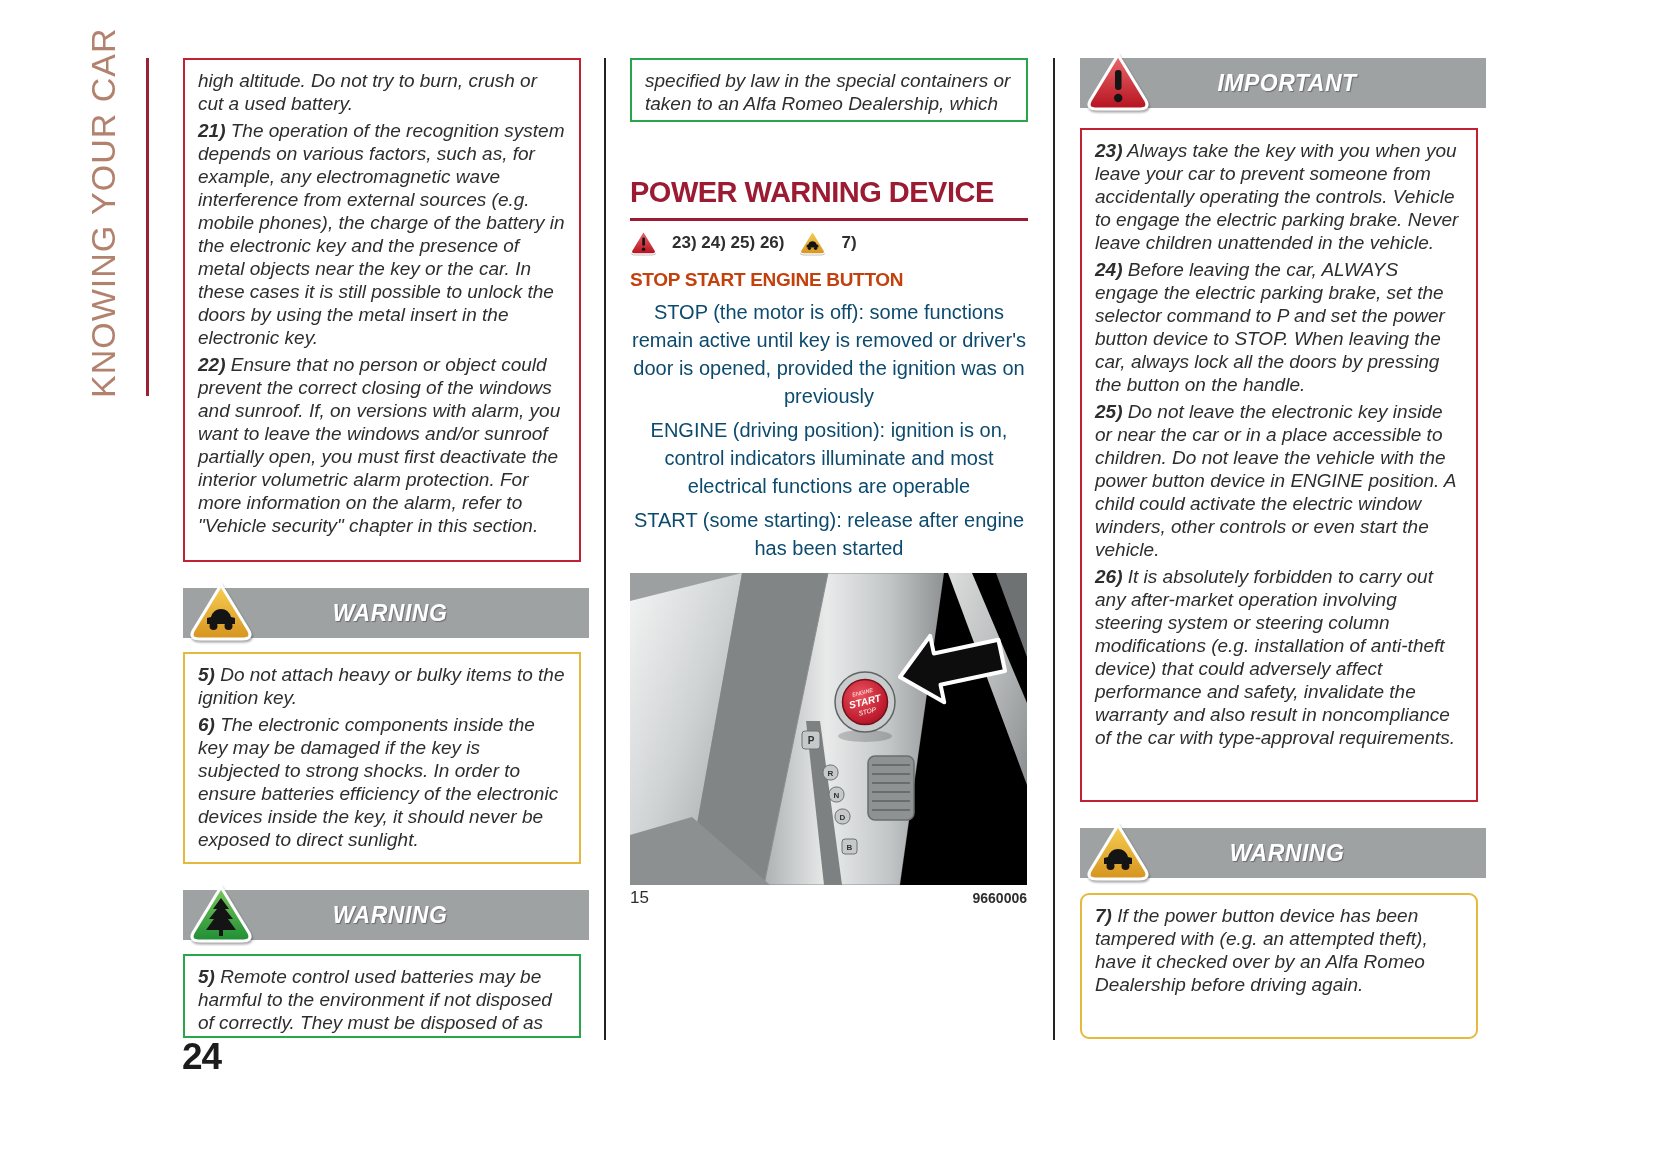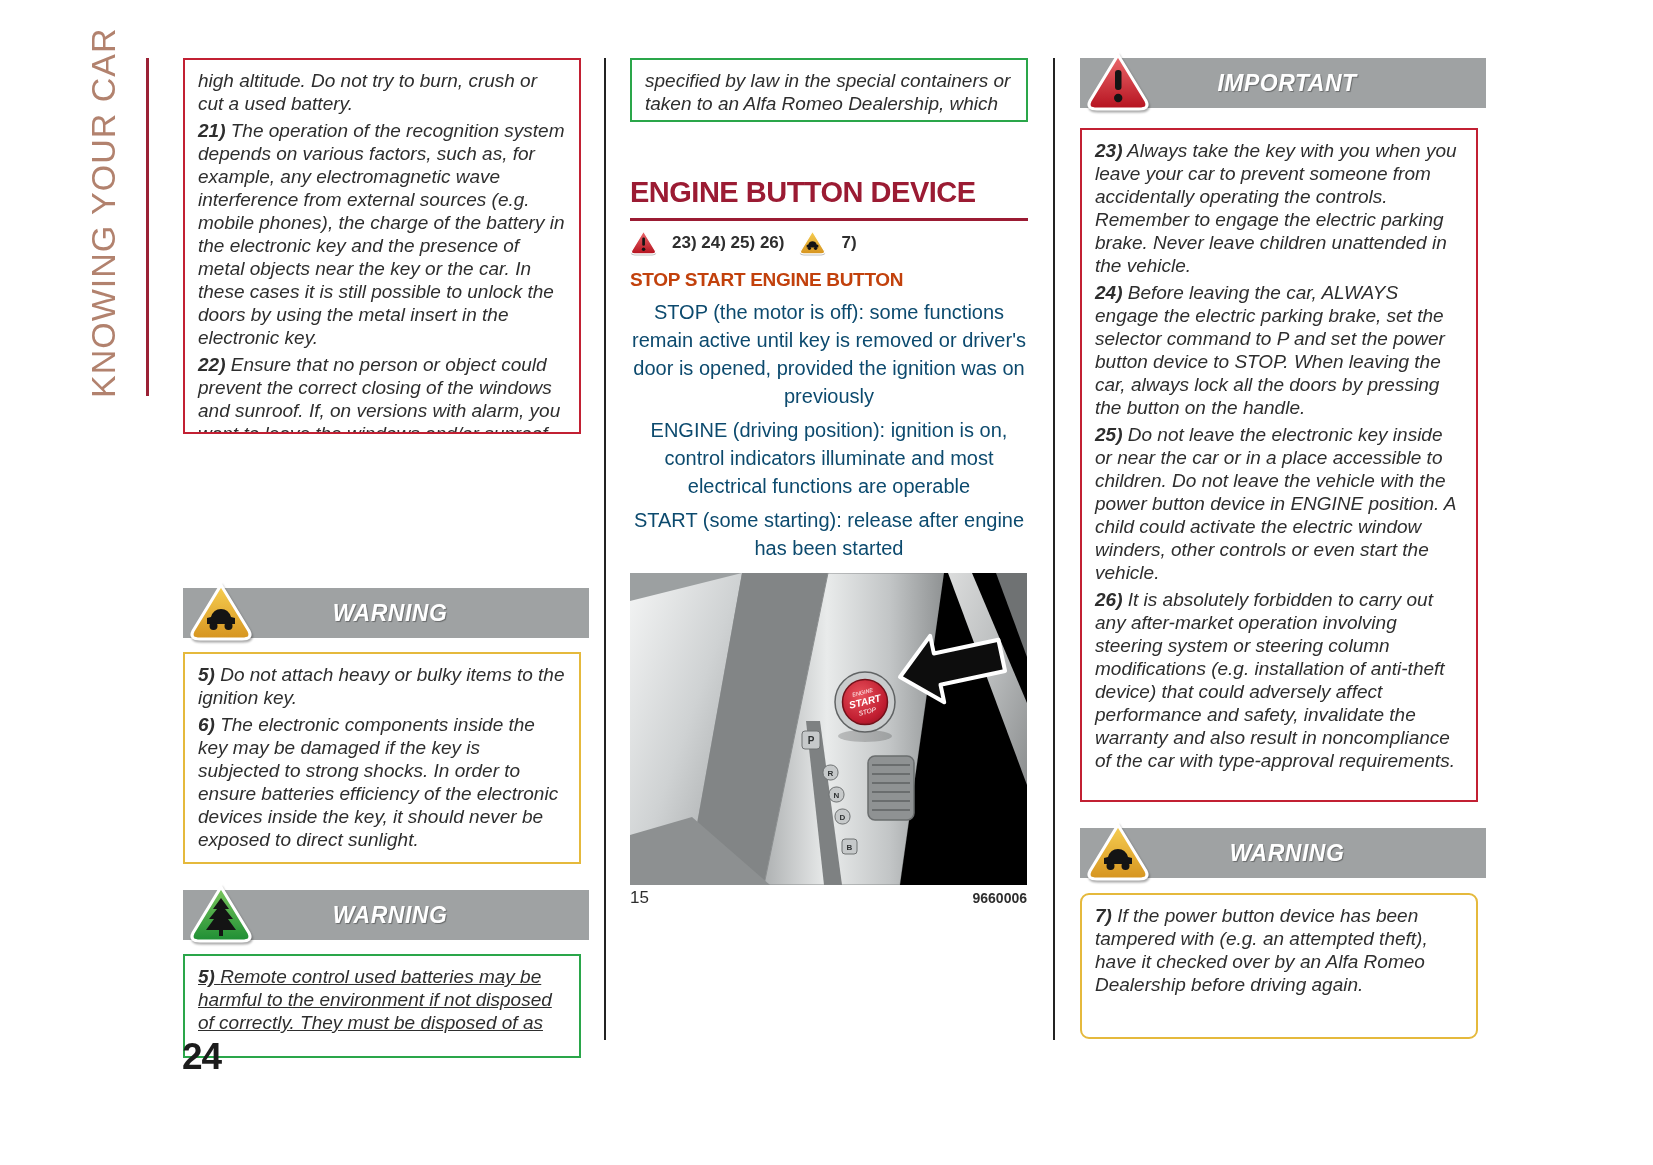--- a/index.html
+++ b/index.html
@@ -48,25 +48,25 @@
   .figure{position:absolute;left:630px;top:573px;width:397px;height:312px;}
   .fig-caption{position:absolute;left:630px;top:888px;width:397px;display:flex;
        justify-content:space-between;align-items:baseline;}
   .fig-num{font-size:17px;color:#2e2e2e;}
   .fig-code{font-size:14px;font-weight:bold;color:#2e2e2e;}
 
   .page-number{position:absolute;left:182px;top:1036px;font-size:37px;
        font-weight:bold;color:#1c1c1c;letter-spacing:-1px;}
 
   
-  .c1-note{left:183px;top:58px;height:376px;}
+  .c1-note{left:183px;top:58px;height:504px;}
   .c1-bar1{left:183px;top:588px;}
   .c1-ybox{left:183px;top:652px;height:212px;}
   .c1-bar2{left:183px;top:890px;}
-  .c1-gbox{left:183px;top:954px;height:104px;text-decoration:underline;}
+  .c1-gbox{left:183px;top:954px;height:84px;}
 
   
   .c2-gbox{left:630px;top:58px;height:64px;}
 
   
   .c3-impbar{left:1080px;top:58px;}
   .c3-rbox{left:1080px;top:128px;height:674px;}
   .c3-warnbar{left:1080px;top:828px;}
   .c3-ybox{left:1080px;top:893px;height:146px;border-radius:9px;}
 </style>
@@ -144,21 +144,21 @@
   <div class="blk box b-green c1-gbox">
     <p><b class="num">5)</b> <span>Remote control used batteries may be harmful to the environment if not disposed of correctly. They must be disposed of as</span></p>
   </div>
 
   <div class="page-number">24</div>
 
   <div class="blk box b-green c2-gbox">
     <p><span>specified by law in the special containers or taken to an Alfa Romeo Dealership, which will take care of their disposal.</span></p>
   </div>
 
-  <div class="section-title">ENGINE BUTTON DEVICE</div>
+  <div class="section-title">POWER WARNING DEVICE</div>
 
   <div class="refs">
     <svg class="mini" viewBox="0 0 64 60">
         <use href="#sym-tri-alert"></use>
       </svg>
     <span>23) 24) 25) 26)</span>
     <svg class="mini" viewBox="0 0 64 60">
         <use href="#sym-tri-car"></use>
       </svg>
     <span>7)</span>
@@ -252,21 +252,21 @@
   </div>
 
   <div class="bar c3-impbar">
     <svg class="tri" viewBox="0 0 64 60">
         <use href="#sym-tri-alert"></use>
       </svg>
     <span class="bar-title">IMPORTANT</span>
   </div>
 
   <div class="blk box b-red c3-rbox">
-    <p><b class="num">23)</b> <span>Always take the key with you when you leave your car to prevent someone from accidentally operating the controls. Remember to engage the electric parking brake. Never leave children unattended in the vehicle.</span></p>
+    <p><b class="num">23)</b> <span>Always take the key with you when you leave your car to prevent someone from accidentally operating the controls. Vehicle to engage the electric parking brake. Never leave children unattended in the vehicle.</span></p>
     <p><b class="num">24)</b> <span>Before leaving the car, ALWAYS engage the electric parking brake, set the selector command to P and set the power button device to STOP. When leaving the car, always lock all the doors by pressing the button on the handle.</span></p>
     <p><b class="num">25)</b> <span>Do not leave the electronic key inside or near the car or in a place accessible to children. Do not leave the vehicle with the power button device in ENGINE position. A child could activate the electric window winders, other controls or even start the vehicle.</span></p>
     <p><b class="num">26)</b> <span>It is absolutely forbidden to carry out any after-market operation involving steering system or steering column modifications (e.g. installation of anti-theft device) that could adversely affect performance and safety, invalidate the warranty and also result in noncompliance of the car with type-approval requirements.</span></p>
   </div>
 
   <div class="bar c3-warnbar">
     <svg class="tri" viewBox="0 0 64 60">
         <use href="#sym-tri-car"></use>
       </svg>
     <span class="bar-title">WARNING</span>

